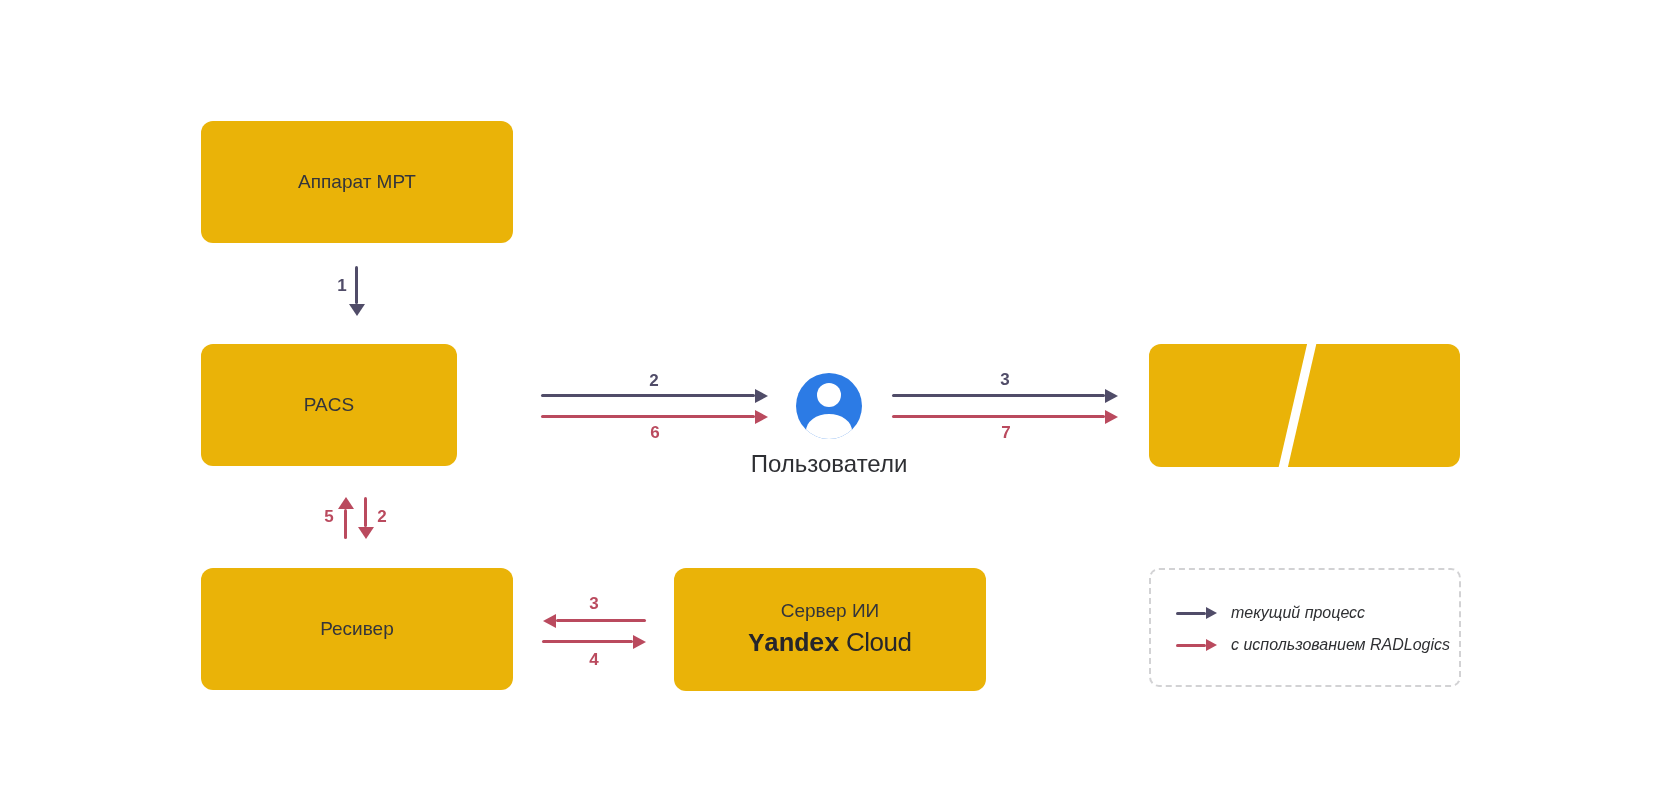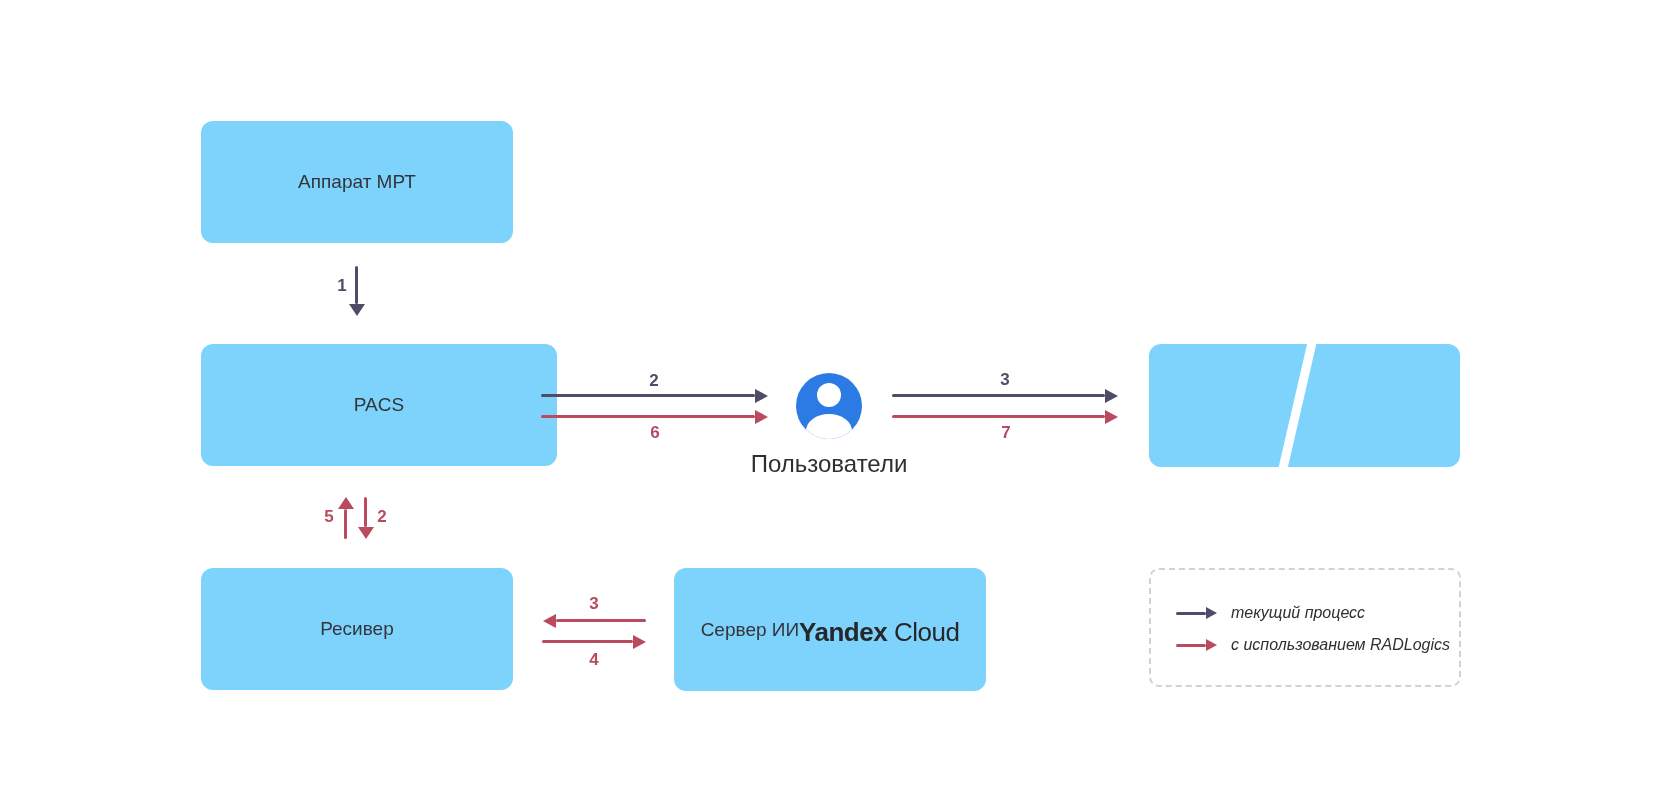--- a/index.html
+++ b/index.html
@@ -3,31 +3,31 @@
 <meta charset="utf-8">
 <style>
   * { margin:0; padding:0; box-sizing:border-box; }
   html,body { background:#ffffff; }
   .canvas {
     position:relative; width:1660px; height:812px; background:#ffffff;
     font-family:"Liberation Sans", sans-serif; overflow:hidden;
   }
   
   .node {
-    position:absolute; background:#7dd3fc; border-radius:12px;
+    position:absolute; background:#eab308; border-radius:12px;
     display:flex; align-items:center; justify-content:center;
     color:#34353B; font-size:19px;
   }
   .b-mri      { left:201px; top:121px; width:312px; height:122px; }
-  .b-pacs     { left:201px; top:344px; width:356px; height:122px; }
+  .b-pacs     { left:201px; top:344px; width:256px; height:122px; }
   .b-receiver { left:201px; top:568px; width:312px; height:122px; }
-  .b-server   { left:674px; top:568px; width:312px; height:123px; }
+  .b-server   { left:674px; top:568px; width:312px; height:123px; flex-direction:column; }
   .server-title { font-size:19px; color:#34353B; }
   .yandex-logo { margin-top:5px; font-size:26px; color:#26262B; letter-spacing:-0.5px; }
-  .yandex-logo .ybold { font-weight:700; }
+  .yandex-logo .ybold { font-weight:700;font-family:Liberation Mono, monospace; }
   .yandex-logo .ylight { font-weight:400; }
 
   .b-mis { left:1149px; top:344px; width:311px; height:123px; overflow:hidden; }
   .mis-seg { position:absolute; top:0; height:100%; display:flex; align-items:center; justify-content:center; }
   .mis-seg-left  { left:0;     width:150px; }
   .mis-seg-right { left:161px; width:150px; }
   .mis-divider {
     position:absolute; left:144px; top:-9px; width:9px; height:141px;
     background:#ffffff; transform:rotate(13deg);
   }

